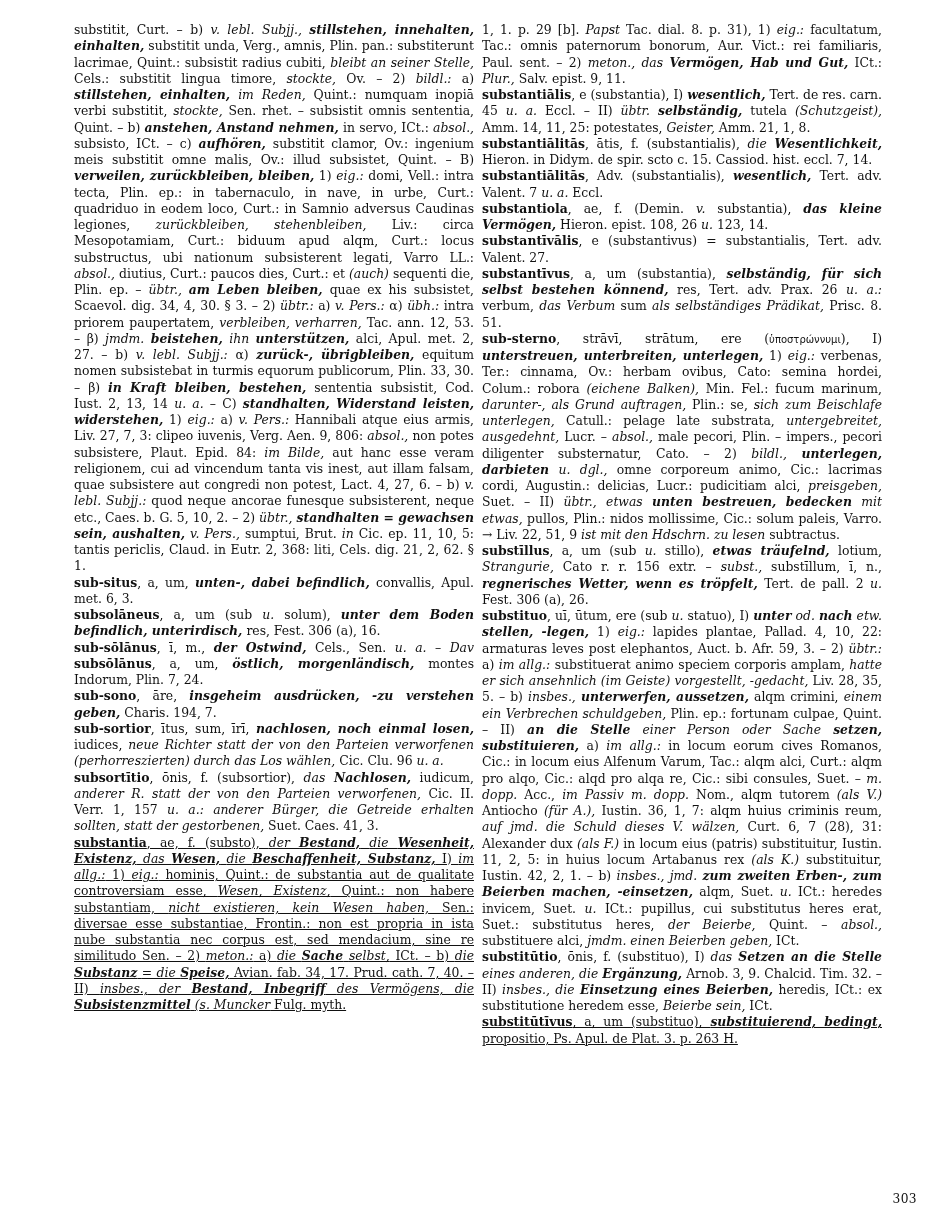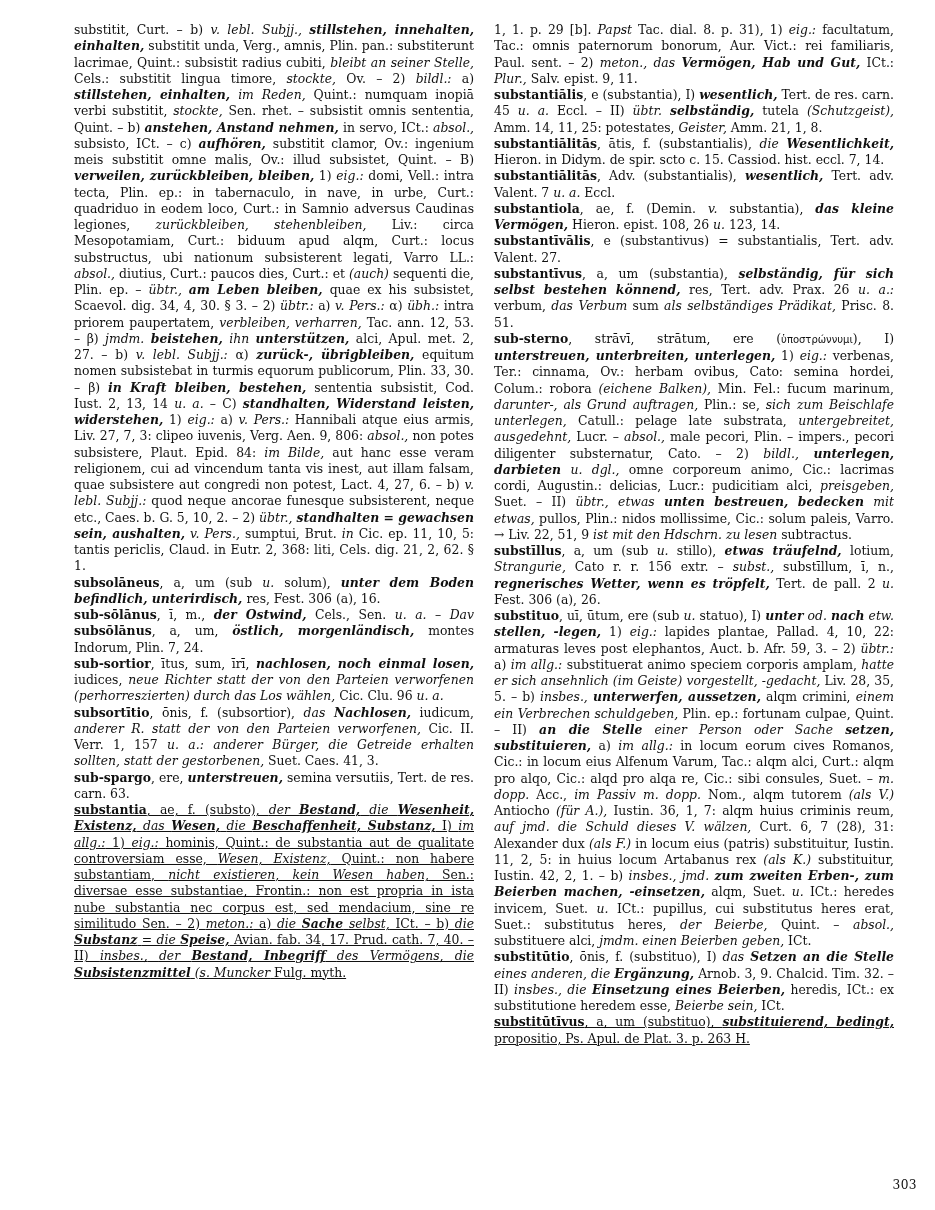--- a/index.html
+++ b/index.html
@@ -34,54 +34,55 @@
   .column {
     width: 400px;
     font-size: 12.4px;
     line-height: 16.25px;
     text-align: justify;
     text-justify: inter-word;
     hyphens: manual;
     -webkit-hyphens: manual;
   }
   .col-left { margin-left: 60px; }
-  .col-right { margin-left: 20px; }
+  .col-right { margin-left: 8px; }
   .entry {
     margin: 0;
     padding: 0;
     text-indent: 0;
     text-align: justify;
   }
   .hw { font-weight: bold; }
   .it { font-style: italic; }
   .bi { font-weight: bold; font-style: italic; }
   .gr { font-family: "DejaVu Sans", sans-serif; font-style: normal; font-size: 10px; }
   .pageno {
     position: absolute;
     right: 18px;
-    bottom: 18px;
+    bottom: 4px;
     font-size: 12.2px;
     letter-spacing: 0.4px;
     font-family: "DejaVu Serif", "Liberation Serif", serif;
   }
   
   .entry:last-child { margin-bottom: 0; text-decoration: underline; }
 </style>
 </head>
 <body>
 
 <div id="page">
   <div id="columns">
     <div class="column col-left" id="left-col">
         <p class="entry"><span>substitit, Curt. </span><span>– b) </span><span class="it">v. lebl. Subjj., </span><span class="bi">stillstehen, innehalten, einhalten,</span><span> substitit unda, Verg., amnis, Plin. pan.: substiterunt lacrimae, Quint.: subsistit radius cubiti, </span><span class="it">bleibt an seiner Stelle,</span><span> Cels.: substitit lingua timore, </span><span class="it">stockte,</span><span> Ov. – 2) </span><span class="it">bildl.:</span><span> a) </span><span class="bi">stillstehen, einhalten,</span><span> </span><span class="it">im Reden,</span><span> Quint.: numquam inopiā verbi substitit, </span><span class="it">stockte,</span><span> Sen. rhet. – subsistit omnis sententia, Quint. – b) </span><span class="bi">anstehen, Anstand nehmen,</span><span> in servo, ICt.: </span><span class="it">absol.,</span><span> subsisto, ICt. – c) </span><span class="bi">aufhören,</span><span> substitit clamor, Ov.: ingenium meis substitit omne malis, Ov.: illud subsistet, Quint. – B) </span><span class="bi">verweilen, zurückbleiben, bleiben,</span><span> 1) </span><span class="it">eig.:</span><span> domi, Vell.: intra tecta, Plin. ep.: in tabernaculo, in nave, in urbe, Curt.: quadriduo in eodem loco, Curt.: in Samnio adversus Caudinas legiones, </span><span class="it">zurückbleiben, stehenbleiben,</span><span> Liv.: circa Mesopotamiam, Curt.: biduum apud alqm, Curt.: locus substructus, ubi nationum subsisterent legati, Varro LL.: </span><span class="it">absol.,</span><span> diutius, Curt.: paucos dies, Curt.: et </span><span class="it">(auch)</span><span> sequenti die, Plin. ep. – </span><span class="it">übtr.,</span><span> </span><span class="bi">am Leben bleiben,</span><span> quae ex his subsistet, Scaevol. dig. 34, 4, 30. § 3. – 2) </span><span class="it">übtr.:</span><span> a) </span><span class="it">v. Pers.:</span><span> α) </span><span class="it">übh.:</span><span> intra priorem paupertatem, </span><span class="it">verbleiben, verharren,</span><span> Tac. ann. 12, 53. – β) </span><span class="it">jmdm.</span><span> </span><span class="bi">beistehen,</span><span> </span><span class="it">ihn</span><span> </span><span class="bi">unterstützen,</span><span> alci, Apul. met. 2, 27. – b) </span><span class="it">v. lebl. Subjj.:</span><span> α) </span><span class="bi">zurück-, übrigbleiben,</span><span> equitum nomen subsistebat in turmis equorum publicorum, Plin. 33, 30. – β) </span><span class="bi">in Kraft bleiben, bestehen,</span><span> sententia subsistit, Cod. Iust. 2, 13, 14 </span><span class="it">u. a.</span><span> – C) </span><span class="bi">standhalten, Widerstand leisten, widerstehen,</span><span> 1) </span><span class="it">eig.:</span><span> a) </span><span class="it">v. Pers.:</span><span> Hannibali atque eius armis, Liv. 27, 7, 3: clipeo iuvenis, Verg. Aen. 9, 806: </span><span class="it">absol.,</span><span> non potes subsistere, Plaut. Epid. 84: </span><span class="it">im Bilde,</span><span> aut hanc esse veram religionem, cui ad vincendum tanta vis inest, aut illam falsam, quae subsistere aut congredi non potest, Lact. 4, 27, 6. – b) </span><span class="it">v. lebl. Subjj.:</span><span> quod neque ancorae funesque subsisterent, neque etc., Caes. b. G. 5, 10, 2. – 2) </span><span class="it">übtr.,</span><span> </span><span class="bi">standhalten = gewachsen sein, aushalten,</span><span> </span><span class="it">v. Pers.,</span><span> sumptui, Brut. </span><span class="it">in</span><span> Cic. ep. 11, 10, 5: tantis periclis, Claud. in Eutr. 2, 368: liti, Cels. dig. 21, 2, 62. § 1.</span></p>
+        <p class="entry"><span class="hw">sub-situs</span><span>, a, um, </span><span class="bi">unten-, dabei befindlich,</span><span> convallis, Apul. met. 6, 3.</span></p>
         <p class="entry"><span class="hw">subsolāneus</span><span>, a, um (sub </span><span class="it">u.</span><span> solum), </span><span class="bi">unter dem Boden befindlich, unterirdisch,</span><span> res, Fest. 306 (a), 16.</span></p>
         <p class="entry"><span class="hw">sub-sōlānus</span><span>, ī, m., </span><span class="bi">der Ostwind,</span><span> Cels., Sen. </span><span class="it">u. a.</span><span> – </span><span class="it">Dav</span><span> </span><span class="hw">subsōlānus</span><span>, a, um, </span><span class="bi">östlich, morgenländisch,</span><span> montes Indorum, Plin. 7, 24.</span></p>
+        <p class="entry"><span class="hw">sub-sono</span><span>, āre, </span><span class="bi">insgeheim ausdrücken, -zu verstehen geben,</span><span> Charis. 194, 7.</span></p>
         <p class="entry"><span class="hw">sub-sortior</span><span>, ītus, sum, īrī, </span><span class="bi">nachlosen, noch einmal losen,</span><span> iudices, </span><span class="it">neue Richter statt der von den Parteien verworfenen (perhorreszierten) durch das Los wählen,</span><span> Cic. Clu. 96 </span><span class="it">u. a.</span></p>
         <p class="entry"><span class="hw">subsortītio</span><span>, ōnis, f. (subsortior), </span><span class="it">das </span><span class="bi">Nachlosen,</span><span> iudicum, </span><span class="it">anderer R. statt der von den Parteien verworfenen,</span><span> Cic. II. Verr. 1, 157 </span><span class="it">u. a.: anderer Bürger, die Getreide erhalten sollten, statt der gestorbenen,</span><span> Suet. Caes. 41, 3.</span></p>
-        <p class="entry"><span class="hw">sub-spargo</span><span>, ere, </span><span class="bi">unterstreuen,</span><span> semina versutiis, Tert. de res. carn. 63.</span></p>
         <p class="entry"><span class="hw">substantia</span><span>, ae, f. (substo), </span><span class="it">der </span><span class="bi">Bestand,</span><span> </span><span class="it">die </span><span class="bi">Wesenheit, Existenz,</span><span> </span><span class="it">das </span><span class="bi">Wesen,</span><span> </span><span class="it">die </span><span class="bi">Beschaffenheit, Substanz,</span><span> I) </span><span class="it">im allg.:</span><span> 1) </span><span class="it">eig.:</span><span> hominis, Quint.: de substantia aut de qualitate controversiam esse, </span><span class="it">Wesen, Existenz,</span><span> Quint.: non habere substantiam, </span><span class="it">nicht existieren, kein Wesen haben,</span><span> Sen.: diversae esse substantiae, Frontin.: non est propria in ista nube substantia nec corpus est, sed mendacium, sine re similitudo Sen. – 2) </span><span class="it">meton.:</span><span> a) </span><span class="it">die </span><span class="bi">Sache</span><span> </span><span class="it">selbst,</span><span> ICt. – b) </span><span class="it">die </span><span class="bi">Substanz</span><span> </span><span class="it">= die </span><span class="bi">Speise,</span><span> Avian. fab. 34, 17. Prud. cath. 7, 40. – II) </span><span class="it">insbes.,</span><span> </span><span class="it">der </span><span class="bi">Bestand, Inbegriff</span><span> </span><span class="it">des Vermögens, die </span><span class="bi">Subsistenzmittel</span><span> </span><span class="it">(s. Muncker</span><span> Fulg. myth.</span></p>
       </div>
     <div class="column col-right" id="right-col">
         <p class="entry"><span>1, 1. p. 29 [b]. </span><span class="it">Papst</span><span> Tac. dial. 8. p. 31), 1) </span><span class="it">eig.:</span><span> facultatum, Tac.: omnis paternorum bonorum, Aur. Vict.: rei familiaris, Paul. sent. – 2) </span><span class="it">meton.,</span><span> </span><span class="it">das </span><span class="bi">Vermögen, Hab und Gut,</span><span> ICt.: </span><span class="it">Plur.,</span><span> Salv. epist. 9, 11.</span></p>
         <p class="entry"><span class="hw">substantiālis</span><span>, e (substantia), I) </span><span class="bi">wesentlich,</span><span> Tert. de res. carn. 45 </span><span class="it">u. a.</span><span> Eccl. – II) </span><span class="it">übtr.</span><span> </span><span class="bi">selbständig,</span><span> tutela </span><span class="it">(Schutzgeist),</span><span> Amm. 14, 11, 25: potestates, </span><span class="it">Geister,</span><span> Amm. 21, 1, 8.</span></p>
         <p class="entry"><span class="hw">substantiālitās</span><span>, ātis, f. (substantialis), </span><span class="it">die </span><span class="bi">Wesentlichkeit,</span><span> Hieron. in Didym. de spir. scto c. 15. Cassiod. hist. eccl. 7, 14.</span></p>
         <p class="entry"><span class="hw">substantiālitās</span><span>, Adv. (substantialis), </span><span class="bi">wesentlich,</span><span> Tert. adv. Valent. 7 </span><span class="it">u. a.</span><span> Eccl.</span></p>
         <p class="entry"><span class="hw">substantiola</span><span>, ae, f. (Demin. </span><span class="it">v.</span><span> substantia), </span><span class="bi">das kleine Vermögen,</span><span> Hieron. epist. 108, 26 </span><span class="it">u.</span><span> 123, 14.</span></p>
         <p class="entry"><span class="hw">substantīvālis</span><span>, e (substantivus) = substantialis, Tert. adv. Valent. 27.</span></p>
         <p class="entry"><span class="hw">substantīvus</span><span>, a, um (substantia), </span><span class="bi">selbständig, für sich selbst bestehen könnend,</span><span> res, Tert. adv. Prax. 26 </span><span class="it">u. a.:</span><span> verbum, </span><span class="it">das Verbum</span><span> sum </span><span class="it">als selbständiges Prädikat,</span><span> Prisc. 8. 51.</span></p>

